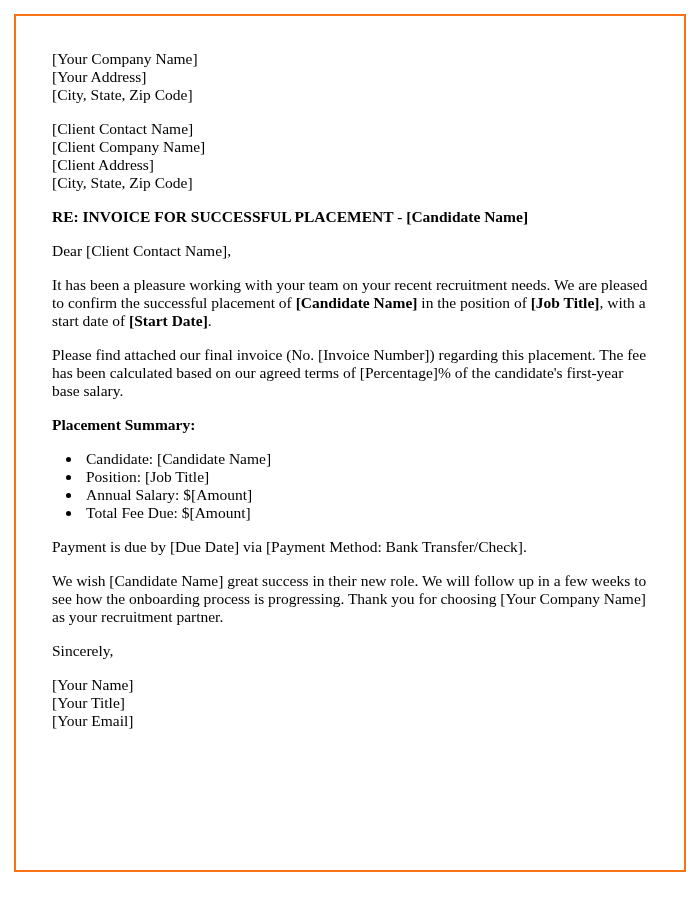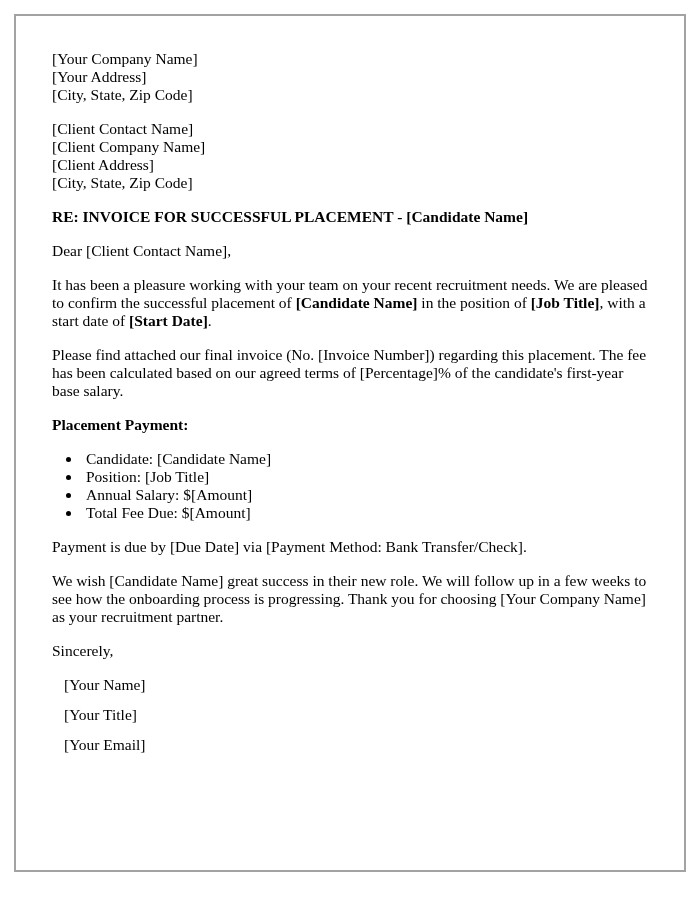--- a/index.html
+++ b/index.html
@@ -11,21 +11,21 @@
     height: 900px;
     font-family: "Liberation Serif", serif;
     color: #000000;
   }
   .page-frame {
     position: absolute;
     left: 14px;
     top: 14px;
     width: 672px;
     height: 858px;
-    border: 2px solid #a3a3a3;
+    border: 2px solid #f97316;
     background: #ffffff;
   }
   .letter {
     padding: 34px 36px 0 36px;
     font-size: 15.5px;
     line-height: 18px;
   }
   .addr-block { margin: 0 0 16px 0; }
   .addr-block div { margin: 0; }
   .subject {
@@ -42,21 +42,21 @@
   }
   ul.summary-list {
     margin: 0 0 16px 0;
     padding-left: 30px;
   }
   ul.summary-list li {
     margin: 0;
     padding-left: 4px;
   }
   .closing { margin: 0 0 16px 0; }
-  .sig-block div { margin: 12px; }
+  .sig-block div { margin: 0; }
   b { font-weight: bold; }
 </style>
 </head>
 <body>
 
 <div class="page-frame">
   <div class="letter">
 
     <div class="addr-block">
       <div>[Your Company Name]</div>
@@ -72,21 +72,21 @@
     </div>
 
     <div class="subject">RE: INVOICE FOR SUCCESSFUL PLACEMENT - [Candidate Name]</div>
 
     <p class="para">Dear [Client Contact Name],</p>
 
     <p class="para"><span>It has been a pleasure working with your team on your recent recruitment needs. We are pleased to confirm the successful placement of </span><b>[Candidate Name]</b><span> in the position of </span><b>[Job Title]</b><span>, with a start date of </span><b>[Start Date]</b><span>.</span></p>
 
     <p class="para">Please find attached our final invoice (No. [Invoice Number]) regarding this placement. The fee has been calculated based on our agreed terms of [Percentage]% of the candidate's first-year base salary.</p>
 
-    <div class="summary-heading">Placement Payment:</div>
+    <div class="summary-heading">Placement Summary:</div>
 
     <ul class="summary-list">
       <li>Candidate: [Candidate Name]</li>
       <li>Position: [Job Title]</li>
       <li>Annual Salary: $[Amount]</li>
       <li>Total Fee Due: $[Amount]</li>
     </ul>
 
     <p class="para">Payment is due by [Due Date] via [Payment Method: Bank Transfer/Check].</p>
 

